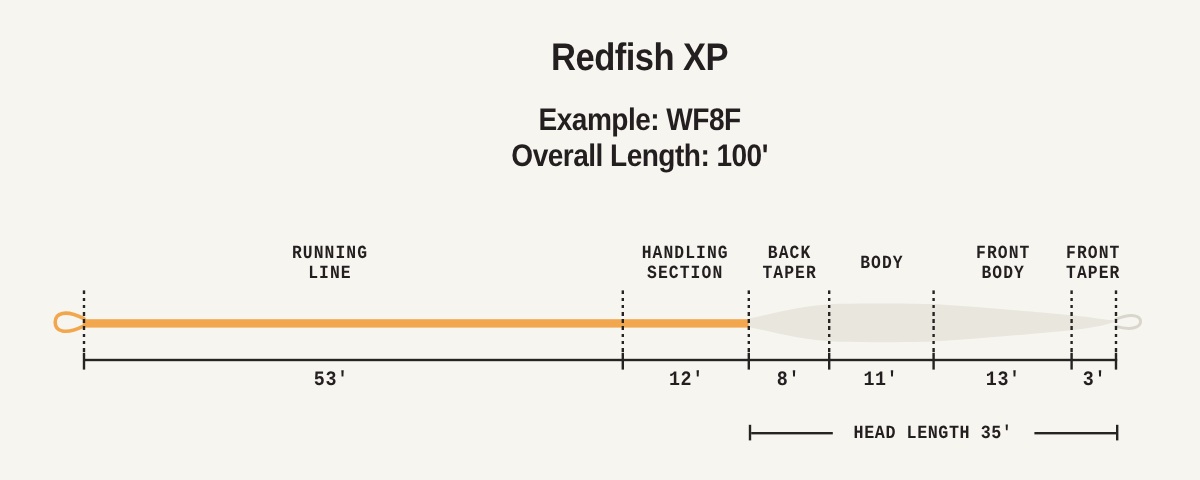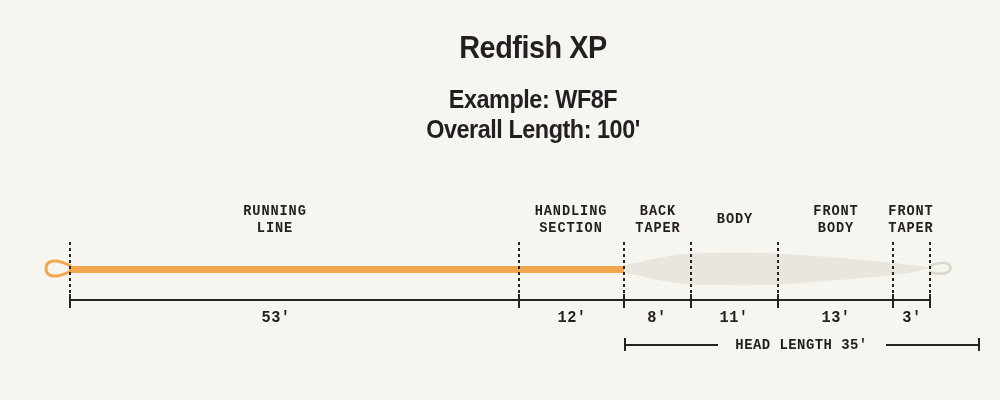--- a/index.html
+++ b/index.html
@@ -47,21 +47,21 @@
     position:absolute;top:294px;height:14px;width:2px;
     background:#262422;
   }
   .mlabel{
     position:absolute;top:308px;
     font-size:17px;font-weight:bold;letter-spacing:0.5px;
     transform:translateX(-50%) scaleX(0.9);
     white-space:nowrap;
   }
   .head-bracket{
-    position:absolute;top:337px;left:624px;width:356px;height:15px;
+    position:absolute;top:353px;left:624px;width:308px;height:15px;
     display:flex;align-items:center;text-align:center;
   }
   .htick{width:2px;height:13px;background:#262422;flex:0 0 auto;}
   .hline{flex:1 1 auto;height:2px;background:#262422;}
   .hlabel{
     flex:0 0 auto;margin:0 10px;
     font-size:15.5px;font-weight:bold;letter-spacing:0.5px;
     transform:scaleX(0.9);white-space:nowrap;
   }
 </style>

